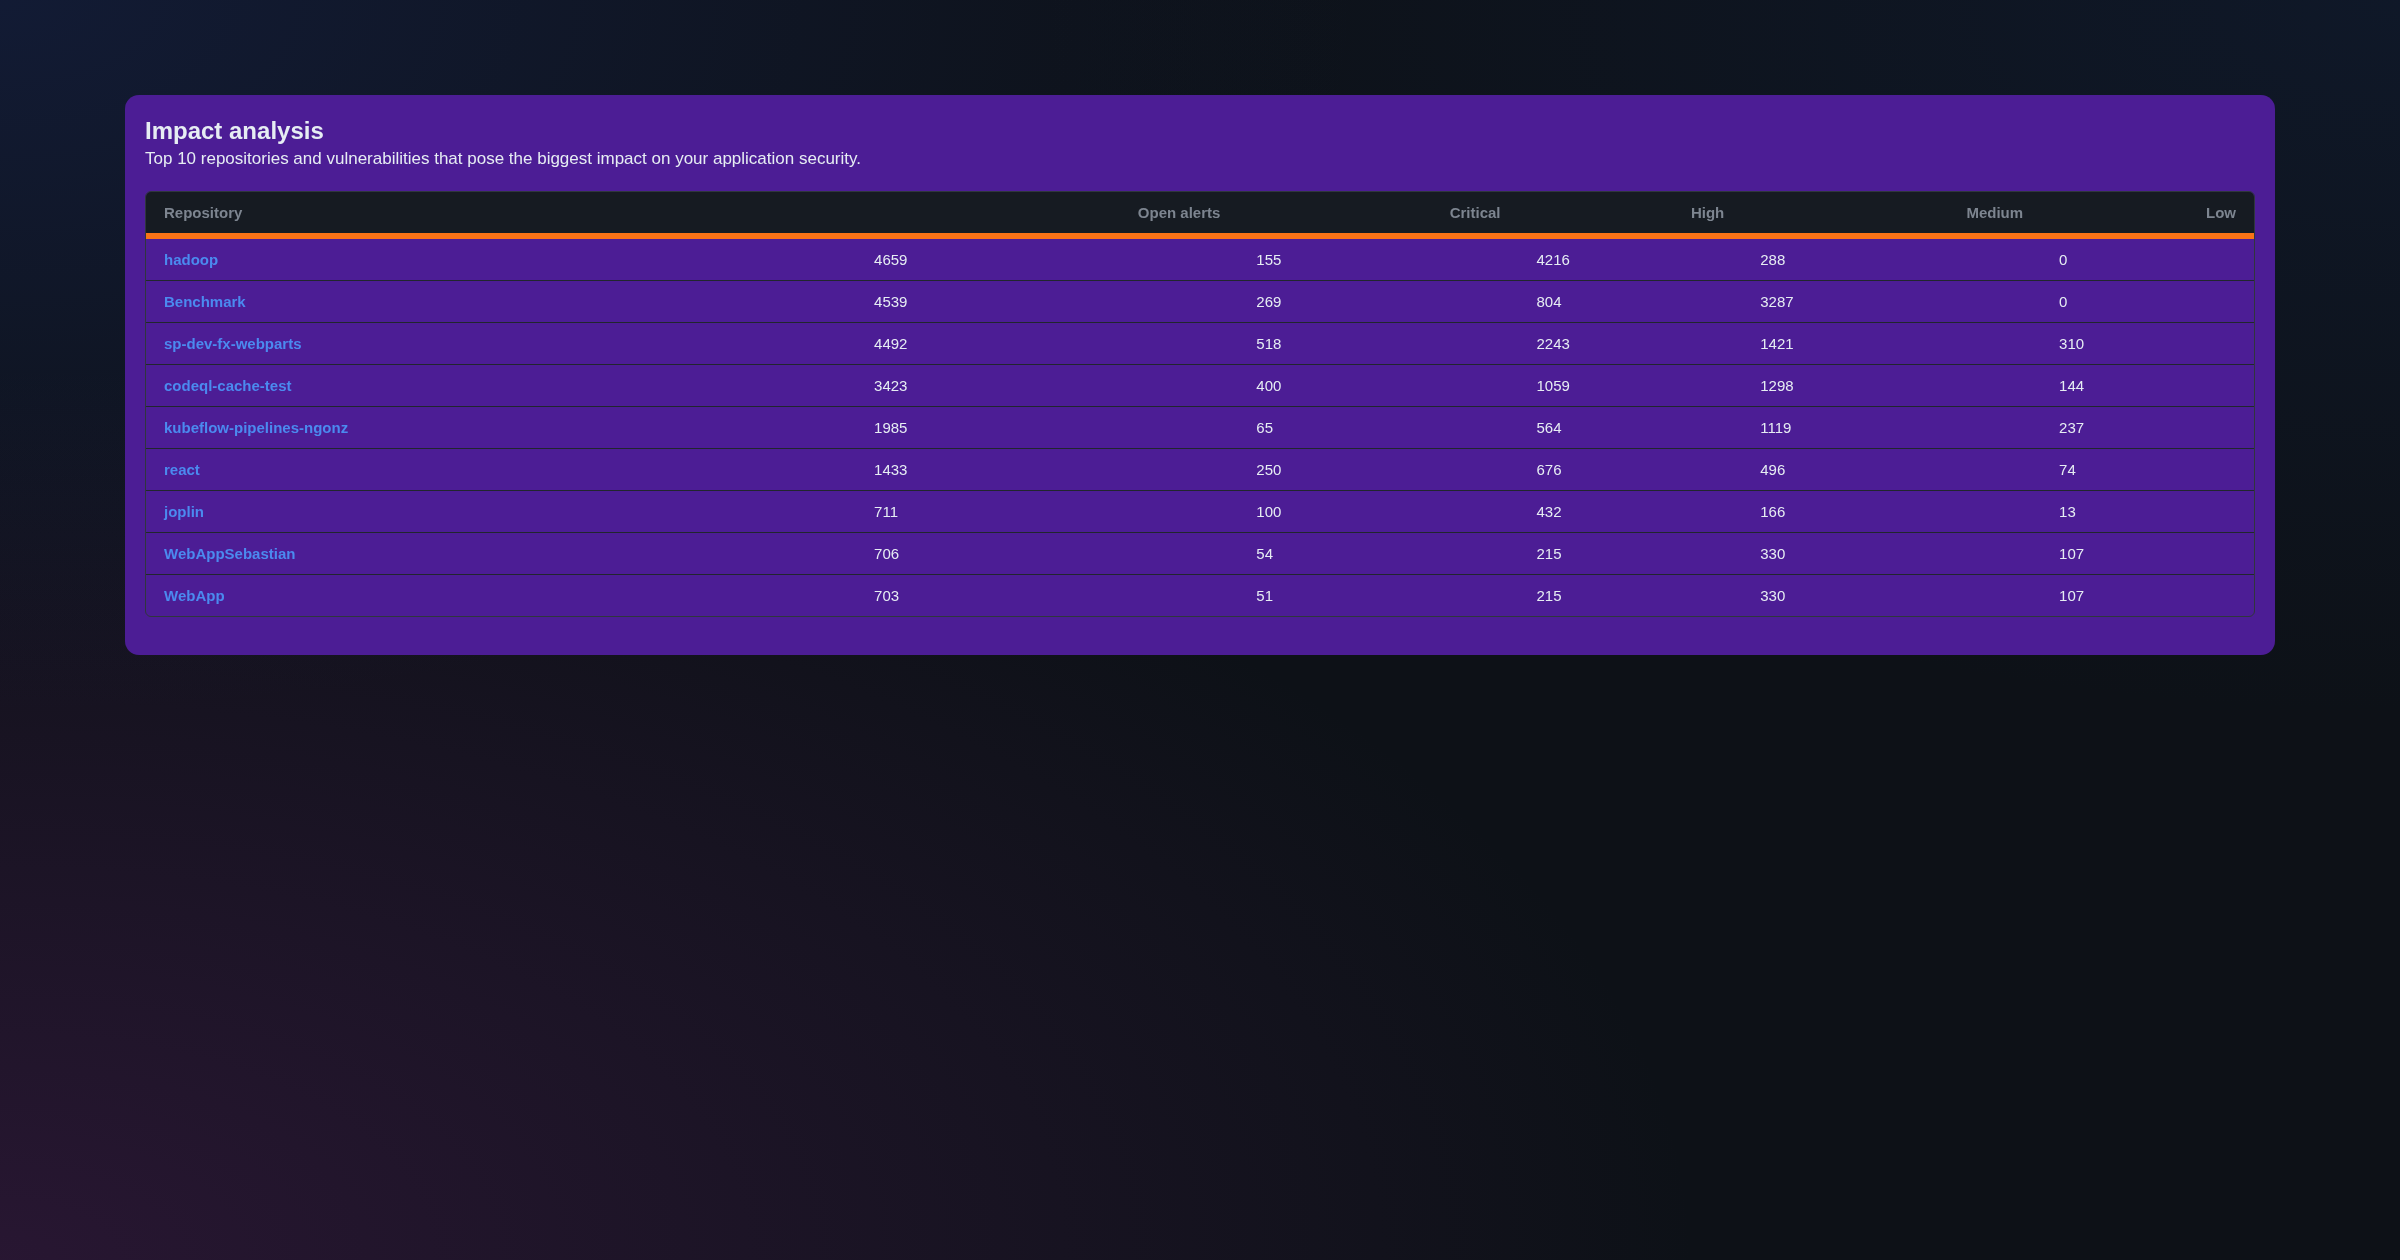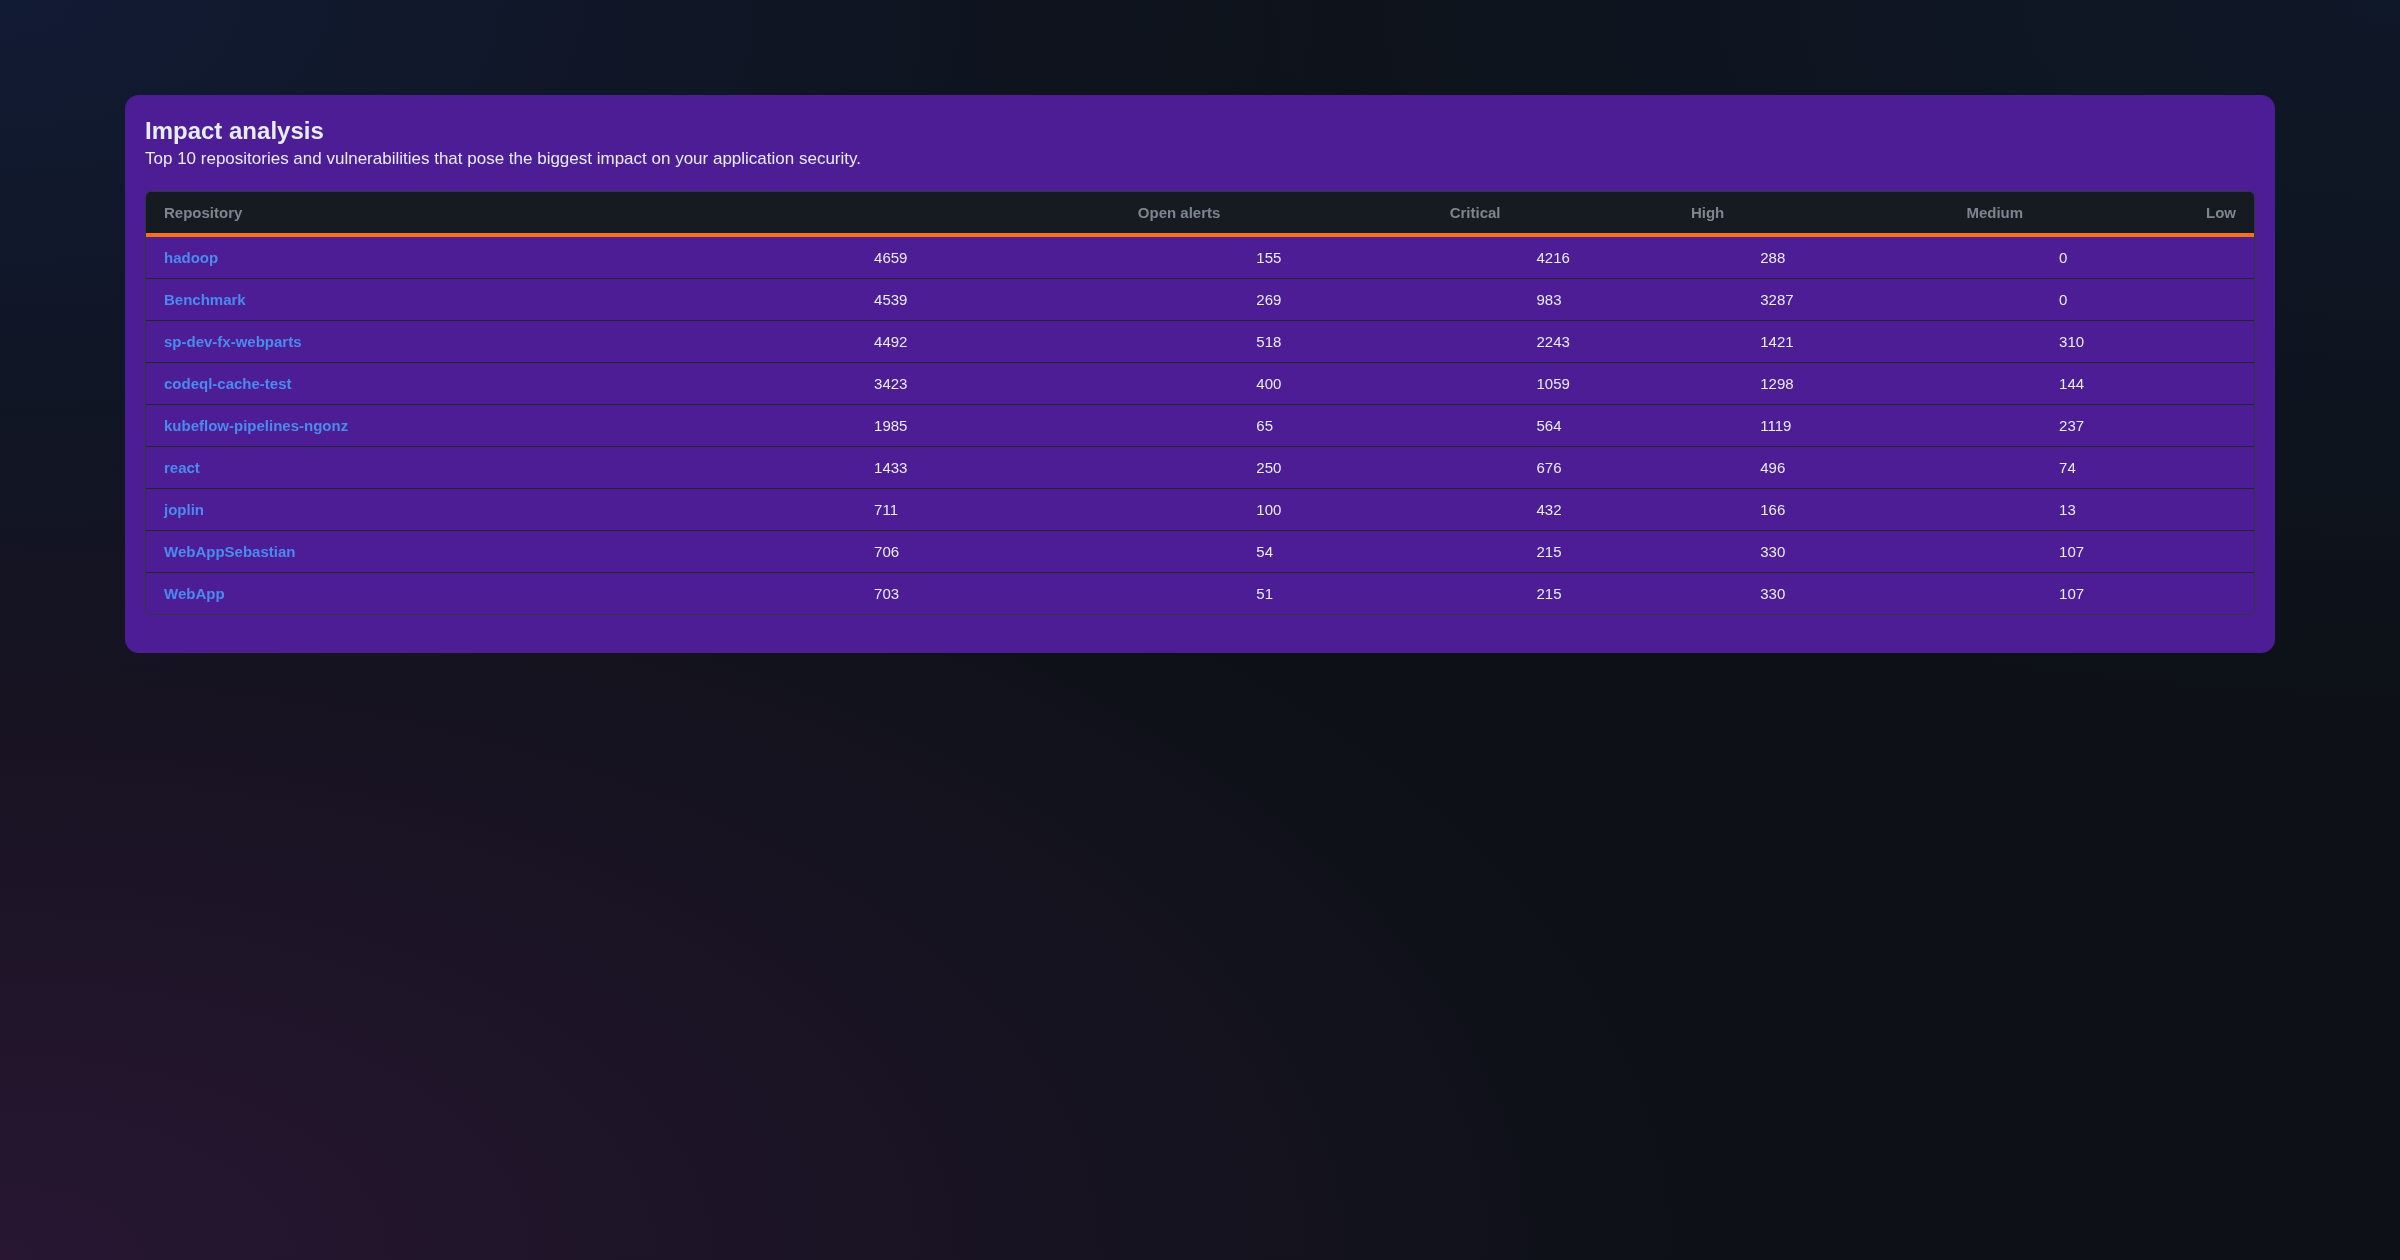--- a/index.html
+++ b/index.html
@@ -57,21 +57,21 @@
     thead {
       background: #161b22;
     }
 
     th {
       text-align: right;
       padding: 12px 18px;
       font-size: 15px;
       font-weight: 600;
       color: #7d8590;
-      border-bottom: 4px solid #f97316;
+      border-bottom: 6px solid #f97316;
     }
 
     th:first-child {
       text-align: left;
     }
 
     tbody tr {
       border-bottom: 1px solid #21262d;
     }
 
@@ -123,21 +123,21 @@
             <td>4659</td>
             <td>155</td>
             <td>4216</td>
             <td>288</td>
             <td>0</td>
           </tr>
           <tr>
             <td><a class="repo-link" href="#">Benchmark</a></td>
             <td>4539</td>
             <td>269</td>
-            <td>983</td>
+            <td>804</td>
             <td>3287</td>
             <td>0</td>
           </tr>
           <tr>
             <td><a class="repo-link" href="#">sp-dev-fx-webparts</a></td>
             <td>4492</td>
             <td>518</td>
             <td>2243</td>
             <td>1421</td>
             <td>310</td>

